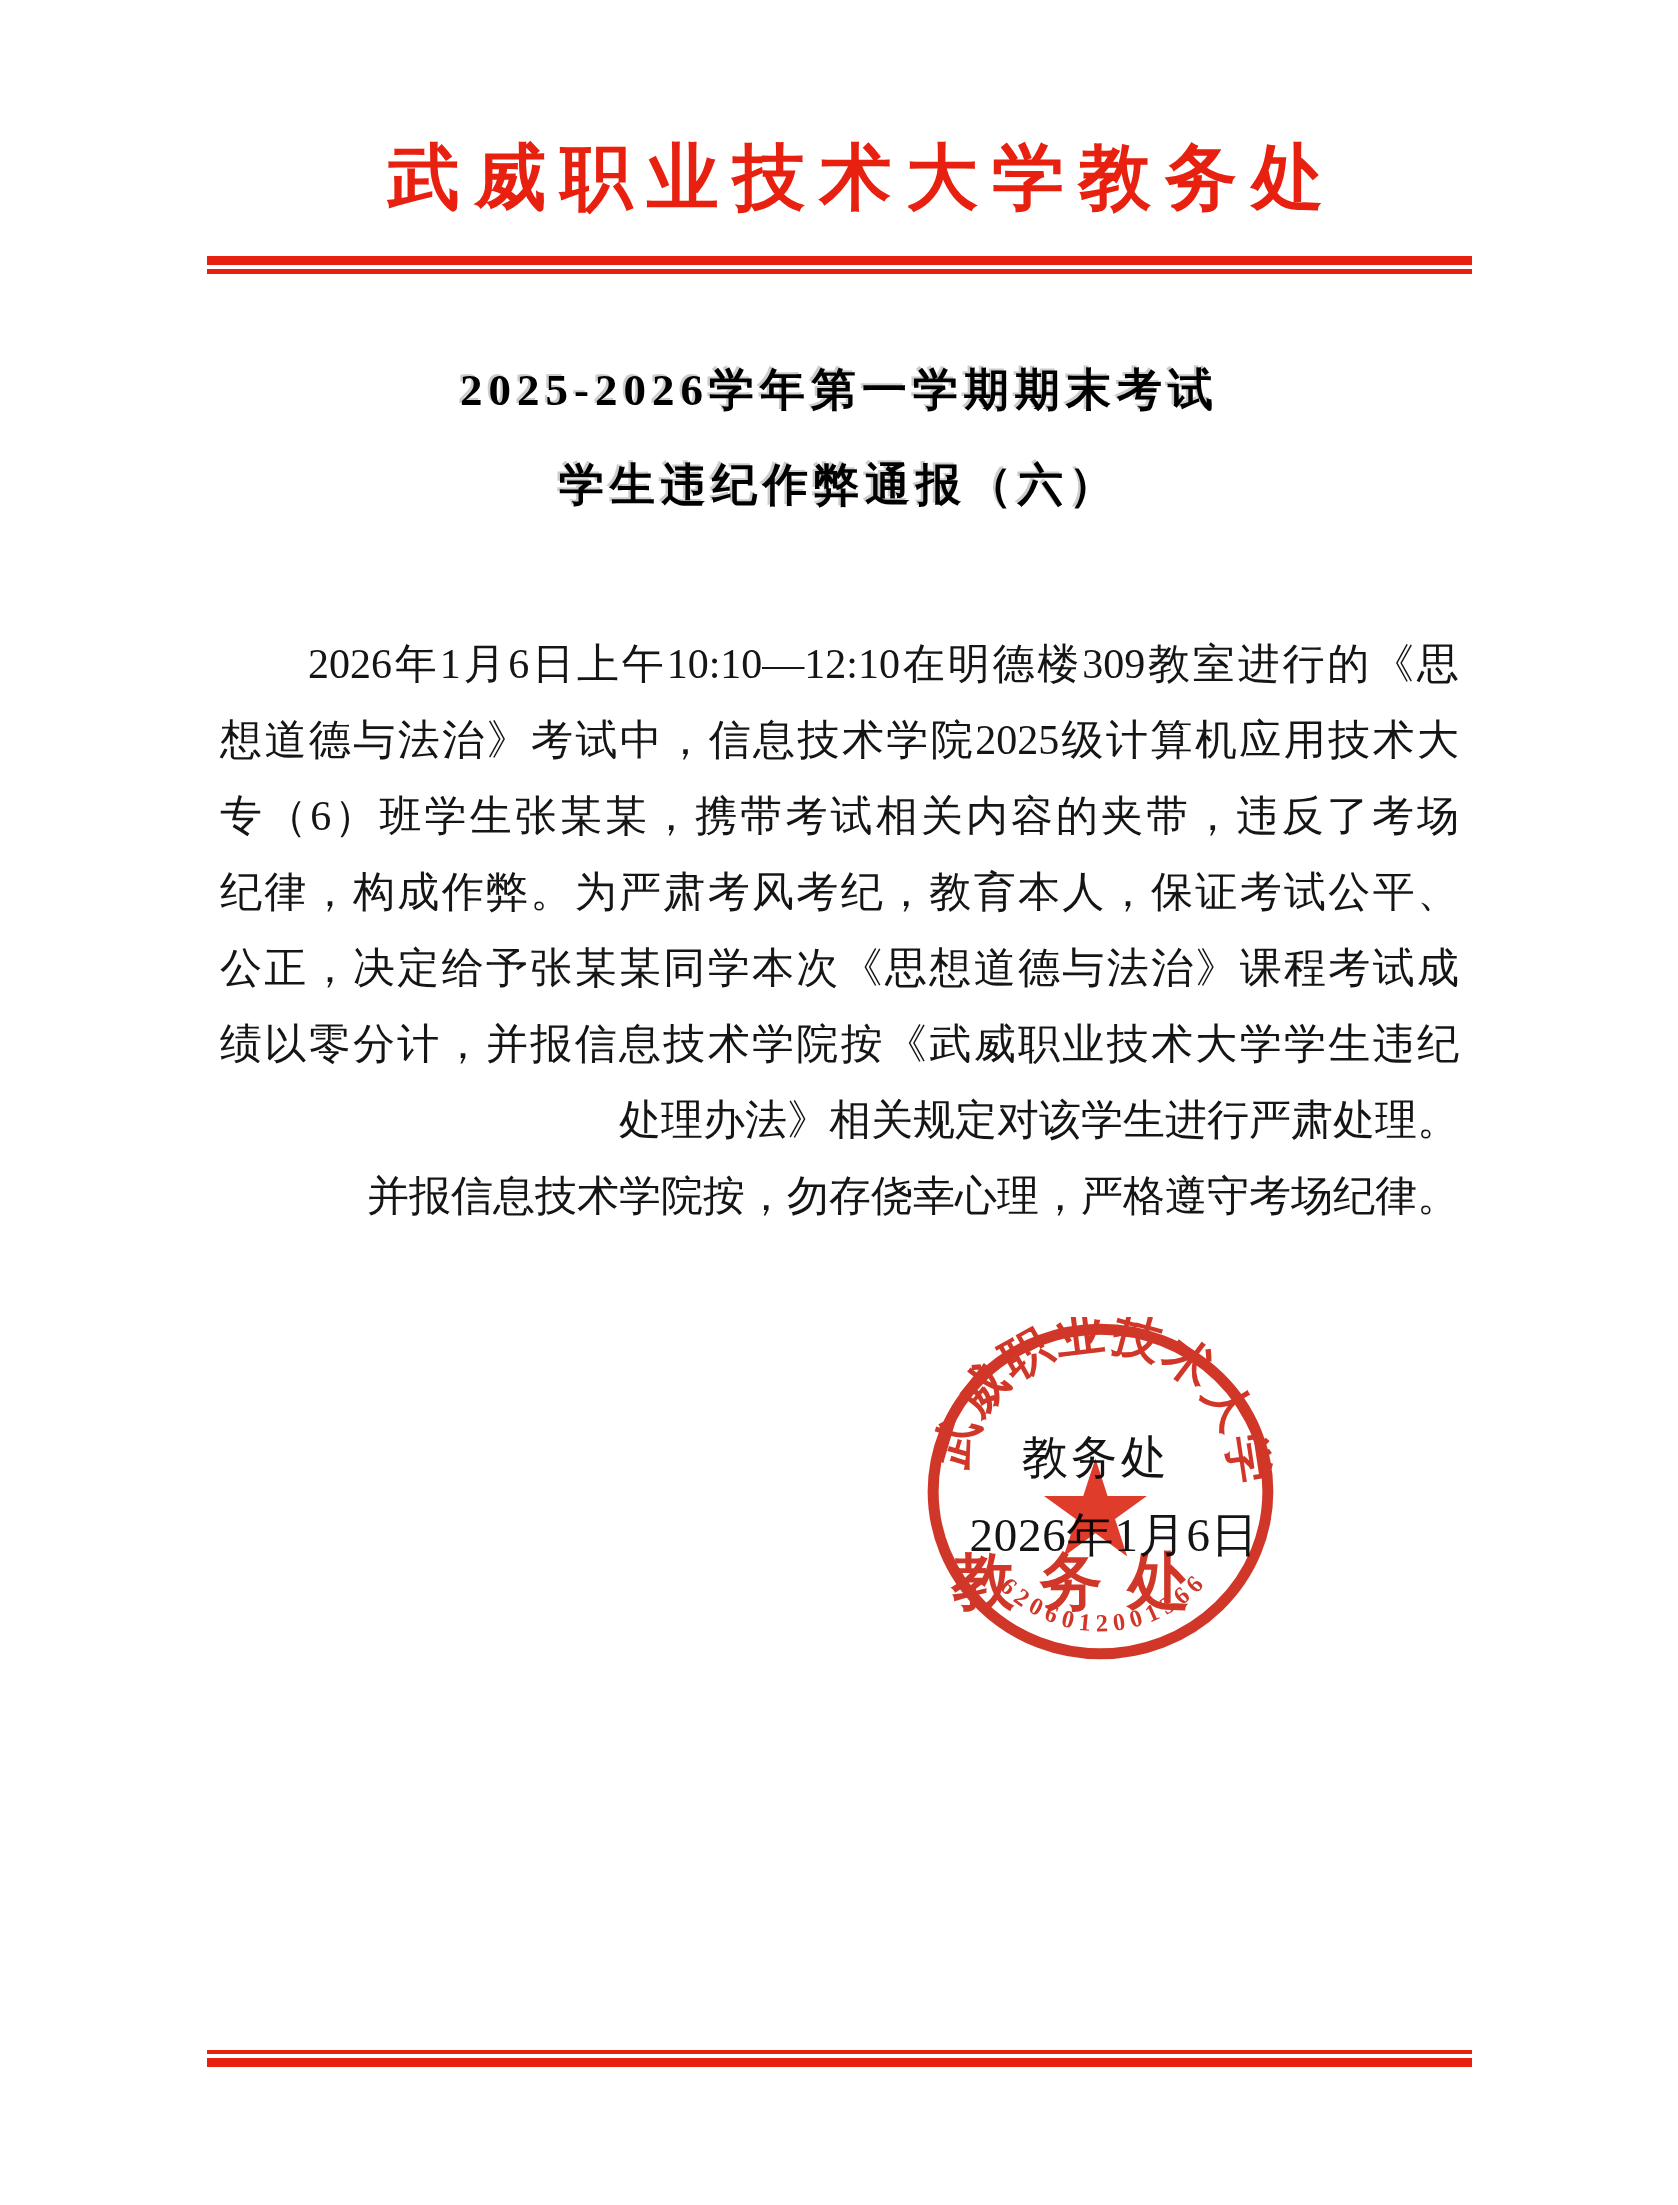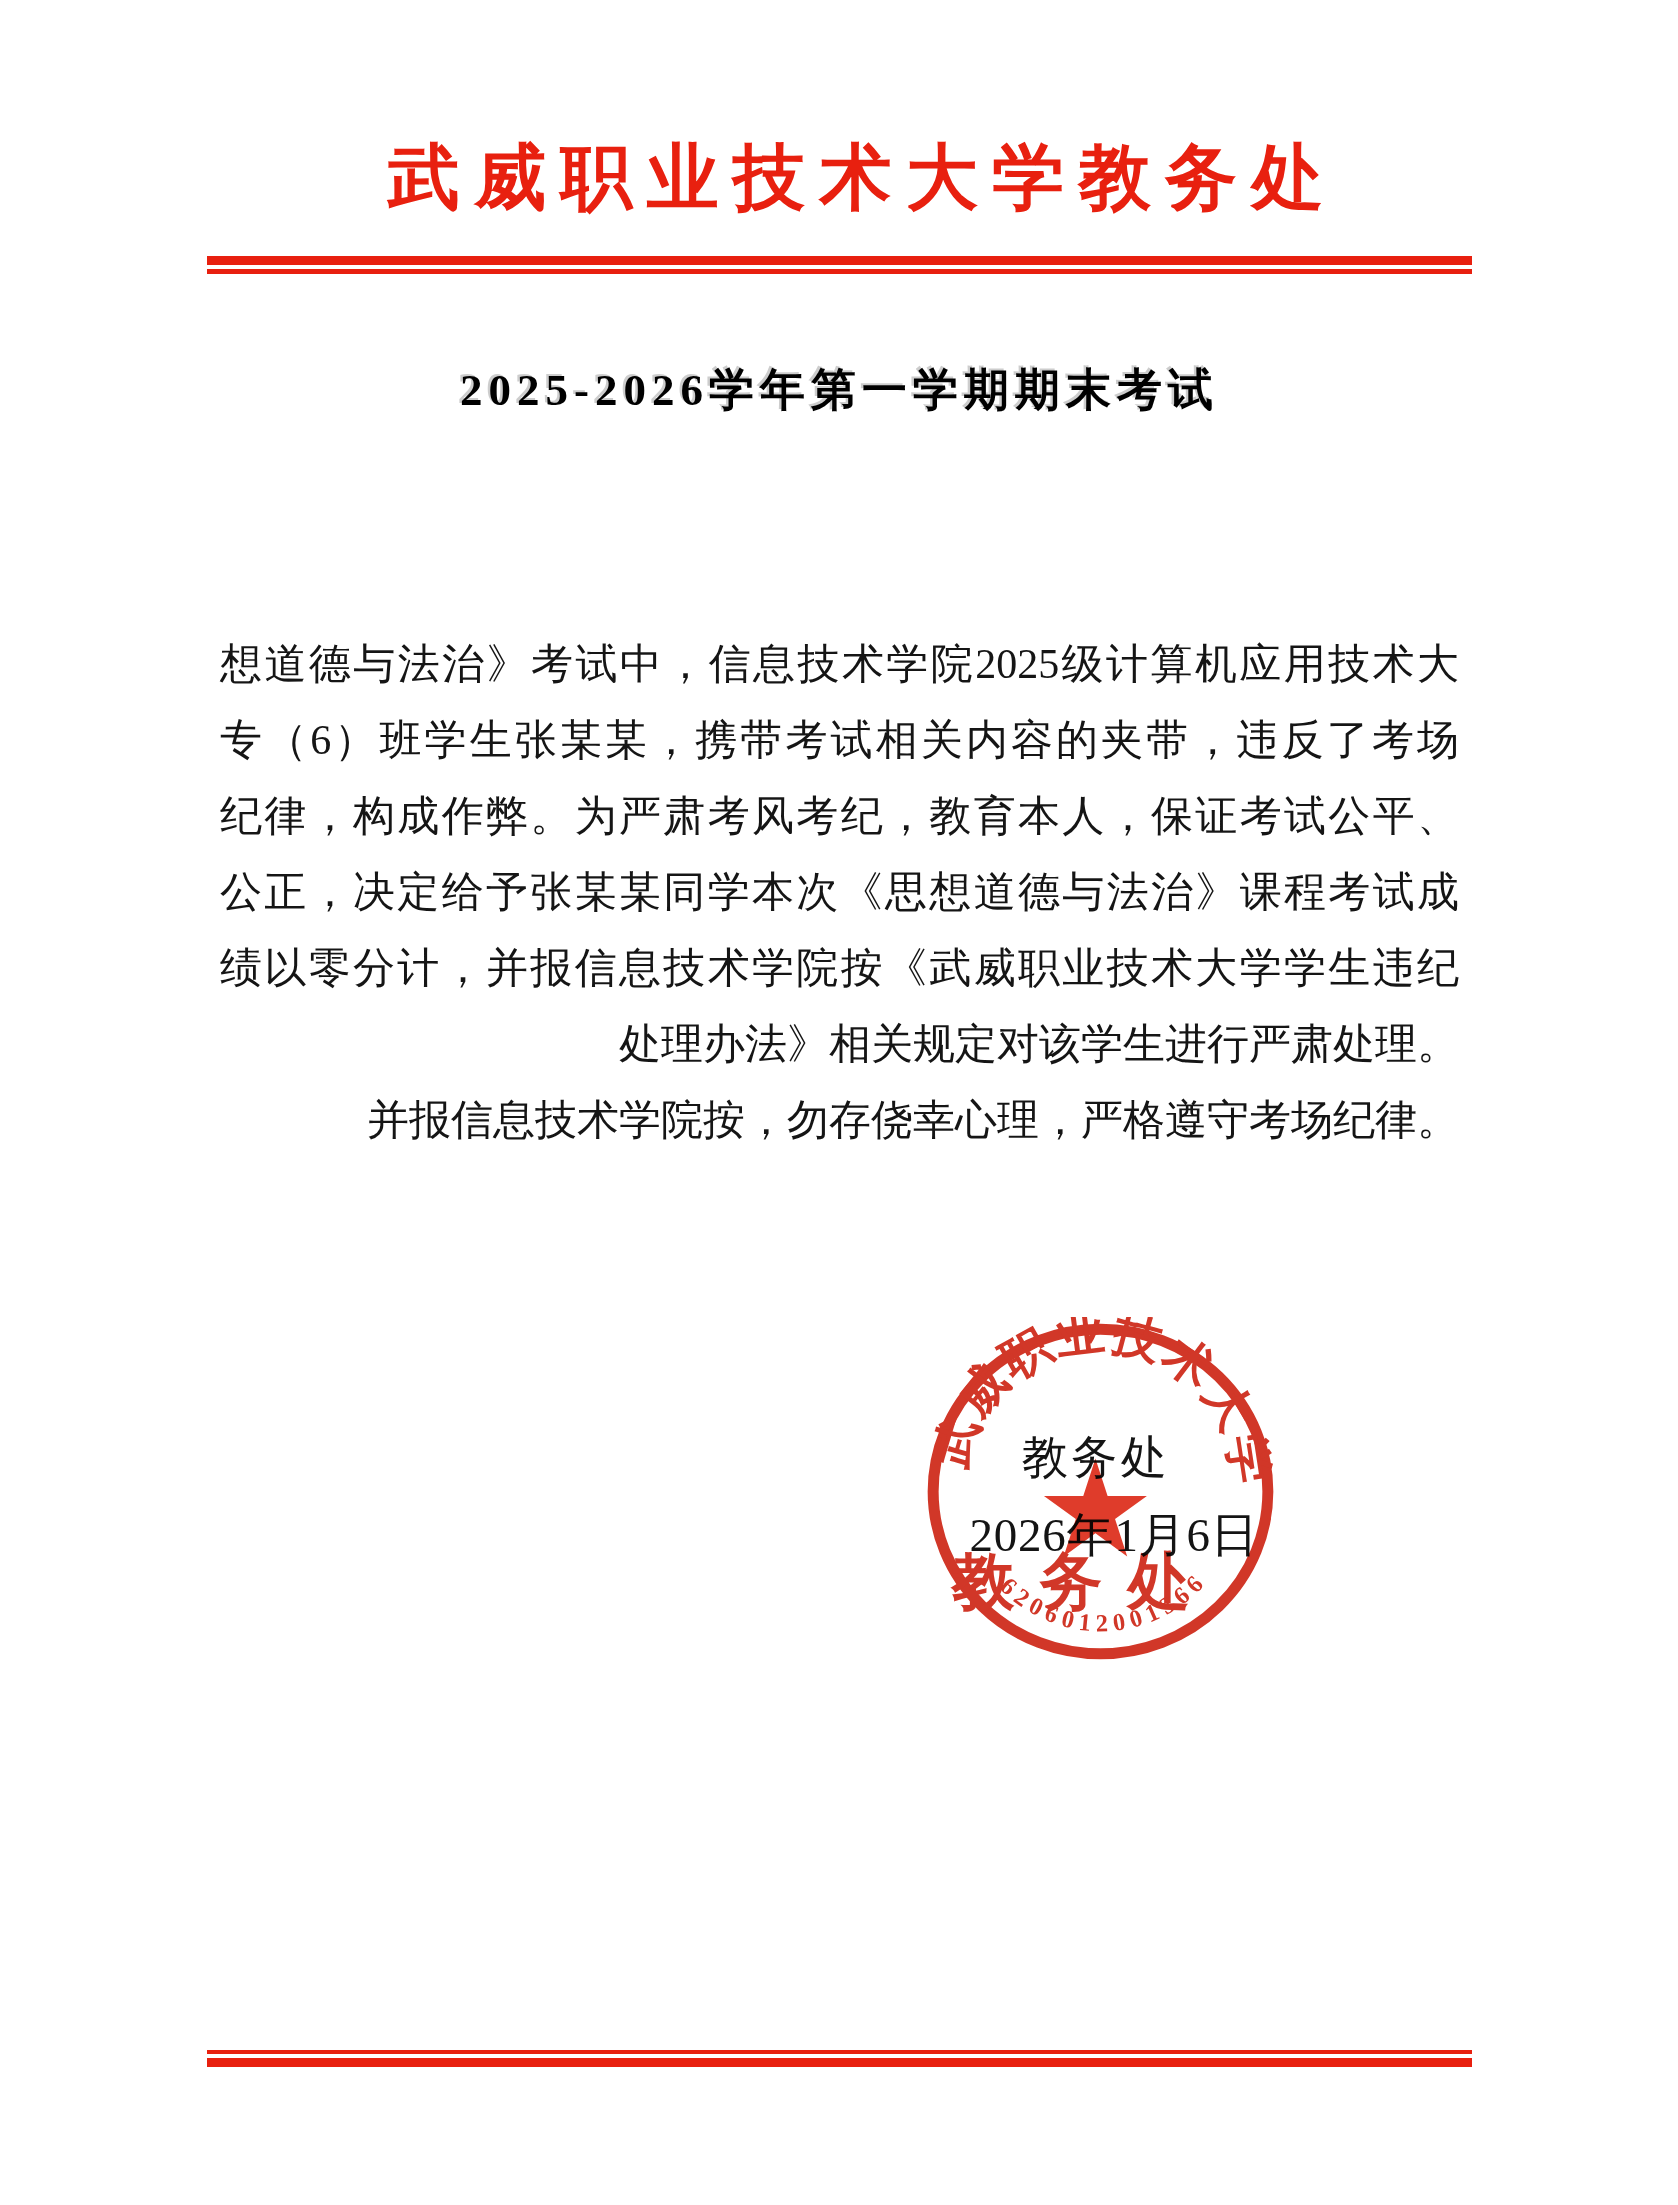--- a/index.html
+++ b/index.html
@@ -123,23 +123,25 @@
 
   <div class="org-name">武威职业技术大学教务处</div>
 
   <div class="rule rule-top">
     <div class="bar thick"></div>
     <div class="bar thin"></div>
   </div>
 
   <div class="doc-title">
     <div class="t-line">2025-2026学年第一学期期末考试</div>
+    <div class="t-line">学生违纪作弊通报（六）</div>
   </div>
 
   <div class="body-text">
+      <div class="body-line just ind">2026年1月6日上午10:10—12:10在明德楼309教室进行的《思</div>
       <div class="body-line just">想道德与法治》考试中，信息技术学院2025级计算机应用技术大</div>
       <div class="body-line just">专（6）班学生张某某，携带考试相关内容的夹带，违反了考场</div>
       <div class="body-line just">纪律，构成作弊。为严肃考风考纪，教育本人，保证考试公平、</div>
       <div class="body-line just">公正，决定给予张某某同学本次《思想道德与法治》课程考试成</div>
       <div class="body-line just">绩以零分计，并报信息技术学院按《武威职业技术大学学生违纪</div>
       <div class="body-line">处理办法》相关规定对该学生进行严肃处理。</div>
       <div class="body-line ind">并报信息技术学院按，勿存侥幸心理，严格遵守考场纪律。</div>
     </div>
 
   <div class="sig-dept">教务处</div>

